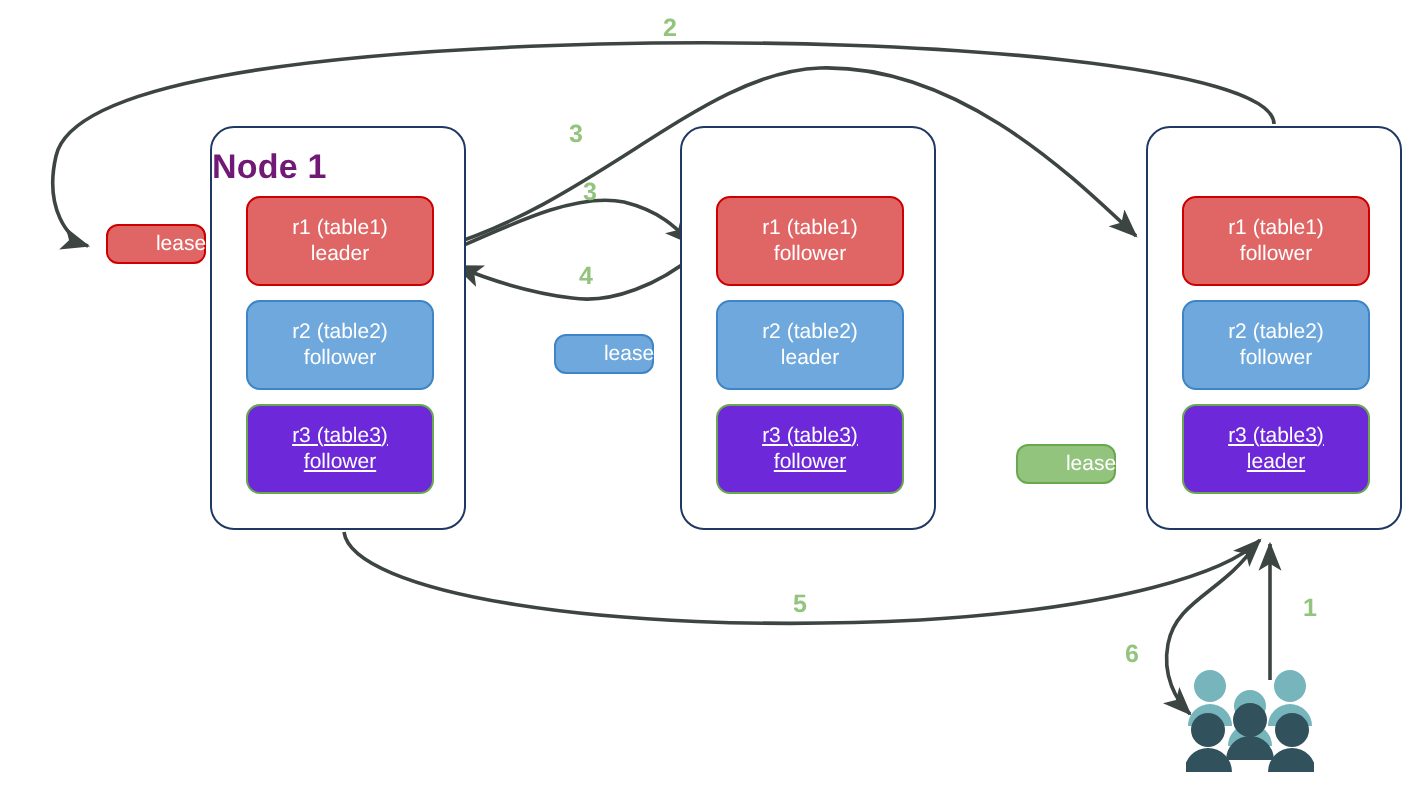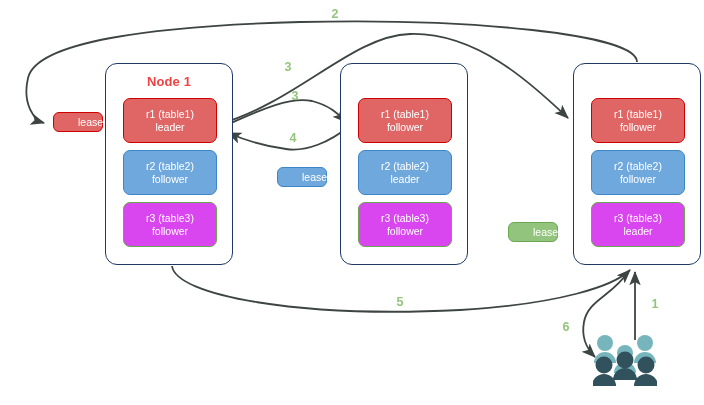--- a/index.html
+++ b/index.html
@@ -28,42 +28,42 @@
     box-sizing: border-box;
     border: 1.6px solid #1f3864;
     border-radius: 12px;
     background: #ffffff;
   }
   .node-title {
     position: absolute;
     left: 0;
     right: 0;
     top: 10px;
-    text-align: center;
-    font-size: 13px;
+    text-align: left;
+    font-size: 17px;
     font-weight: bold;
-    color: #ef4444;
+    color: #701a75;
     letter-spacing: .1px;
   }
   .replica {
     position: absolute;
     box-sizing: border-box;
     border-radius: 7px;
     display: flex;
     flex-direction: column;
     align-items: center;
     justify-content: center;
     color: #ffffff;
     font-size: 10.5px;
     line-height: 13px;
     text-align: center;
   }
   .replica.red   { background: #e06666; border: 1.6px solid #cc0000; }
   .replica.blue  { background: #6fa8dc; border: 1.6px solid #3d85c6; }
-  .replica.green { background: #d946ef; border: 1.6px solid #6aa84f; }
+  .replica.green { background: #6d28d9; border: 1.6px solid #6aa84f; text-decoration: underline; }
 
   .lease {
     position: absolute;
     box-sizing: border-box;
     border-radius: 6px;
     display: flex;
     align-items: center;
     justify-content: center;
     color: #ffffff;
     font-size: 10.5px;

